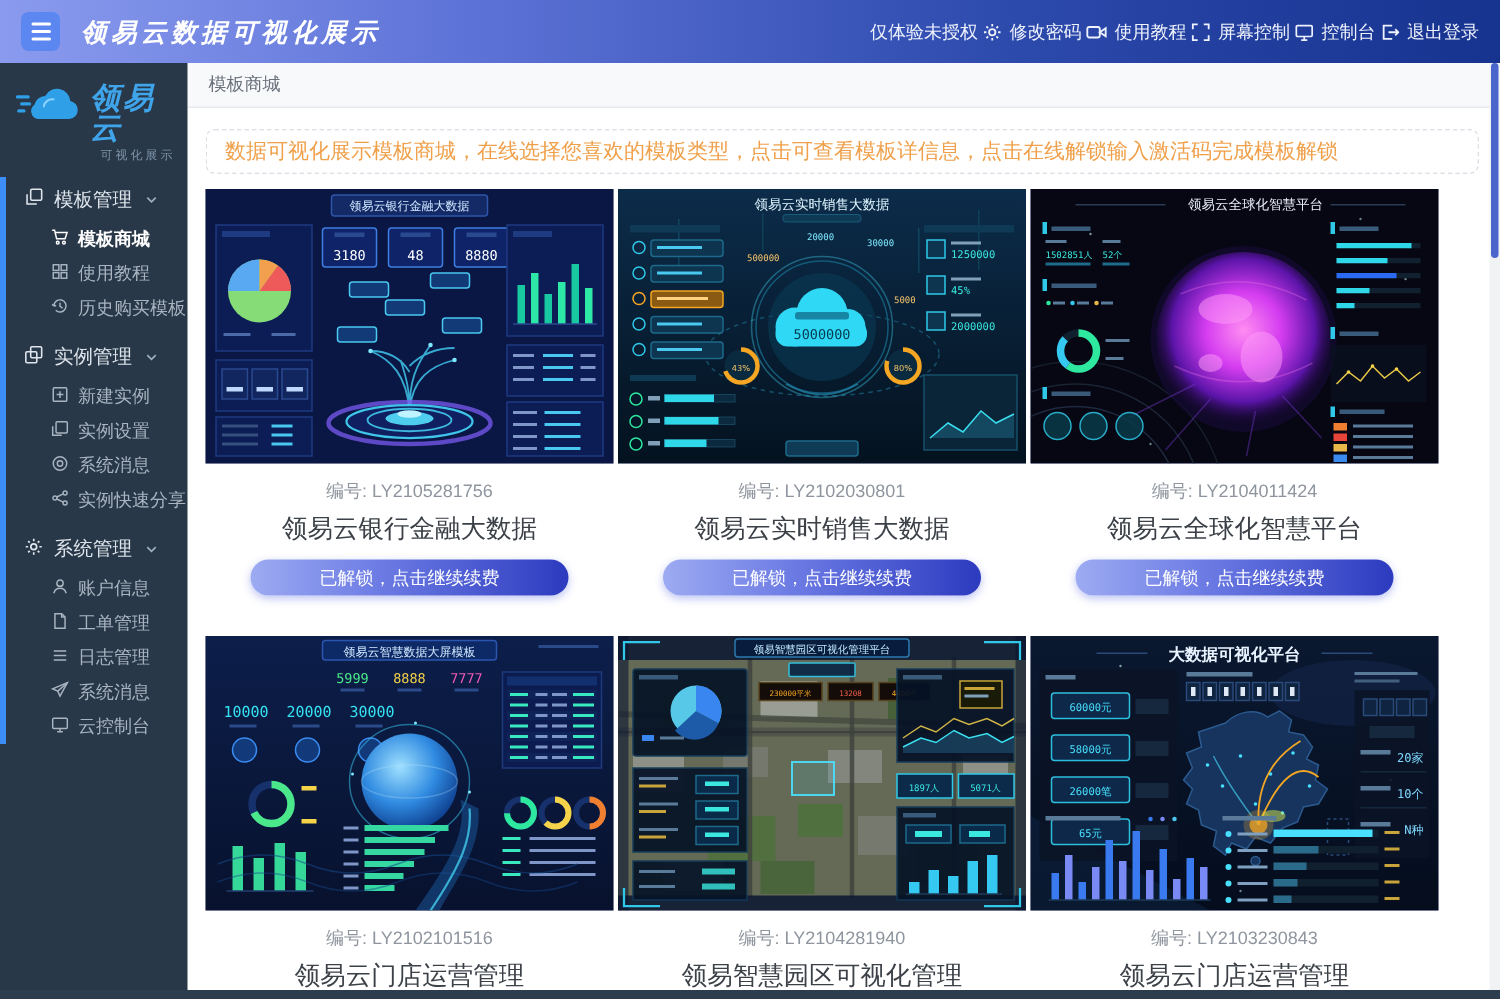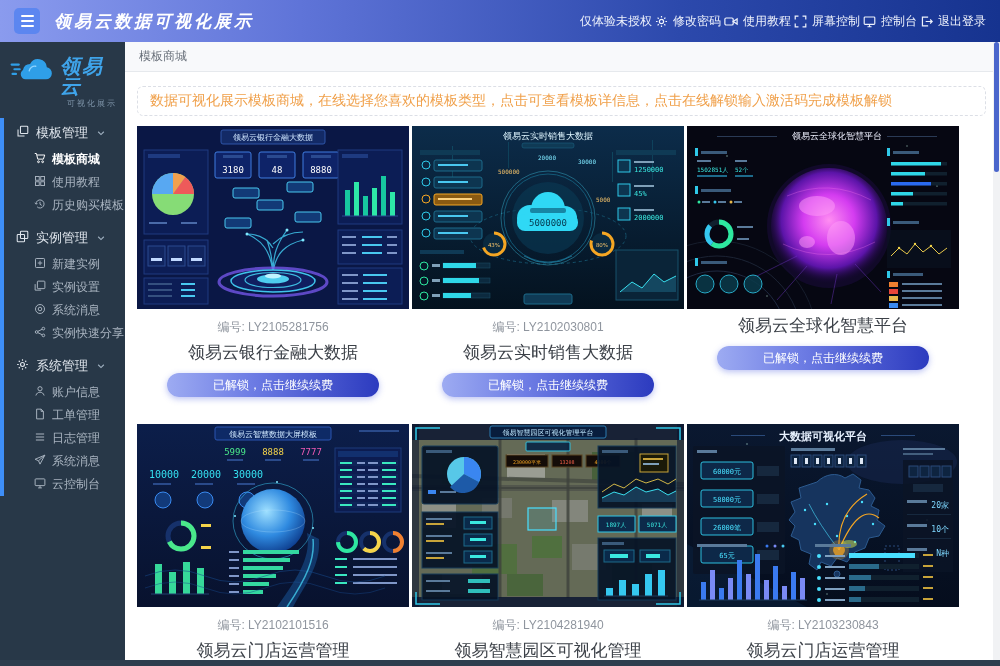--- a/index.html
+++ b/index.html
@@ -554,20 +554,21 @@
                   <rect x="215" y="157" width="40" height="2" fill="#5a7a9a"></rect>
                 <rect x="202" y="163" width="9" height="5" fill="#e8453a"></rect>
                   <rect x="215" y="164" width="40" height="2" fill="#5a7a9a"></rect>
                 <rect x="202" y="170" width="9" height="5" fill="#e8b84a"></rect>
                   <rect x="215" y="171" width="40" height="2" fill="#5a7a9a"></rect>
                 <rect x="202" y="177" width="9" height="5" fill="#3a8af0"></rect>
                   <rect x="215" y="178" width="40" height="2" fill="#5a7a9a"></rect>
               </g>
             </svg>
           </div>
+          <div class="card-code"><span>编号: </span><span>LY2104011424</span></div>
           <div class="card-title">领易云全球化智慧平台</div>
           <button class="card-btn">已解锁，点击继续续费</button>
         </div>
 
         <div class="card">
           <div class="shot">
             <svg viewBox="0 0 272 183" width="272" height="183">
               <defs>
                 <linearGradient id="p4g" x1="0" y1="0" x2="0" y2="1">
                   <stop offset="0" stop-color="#0c1e4a"></stop>

